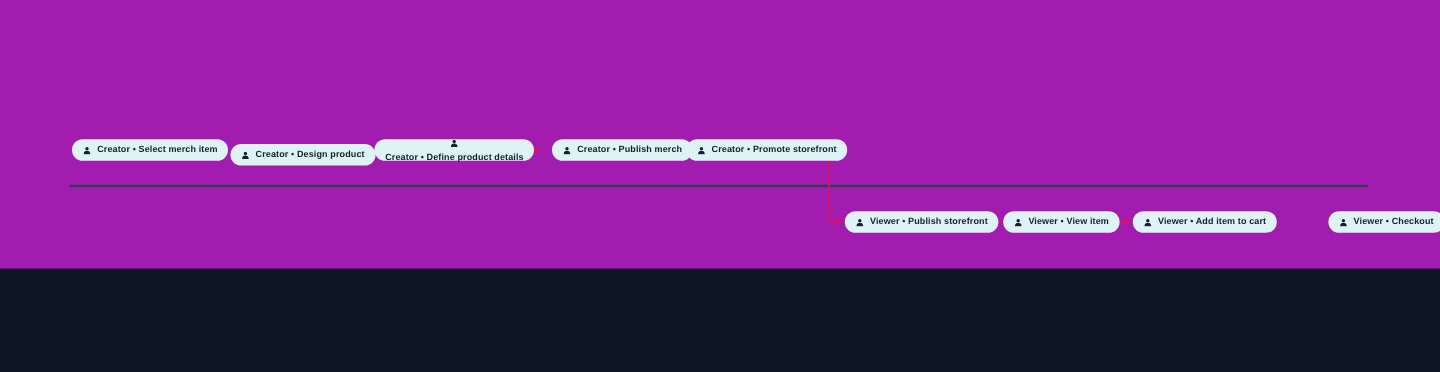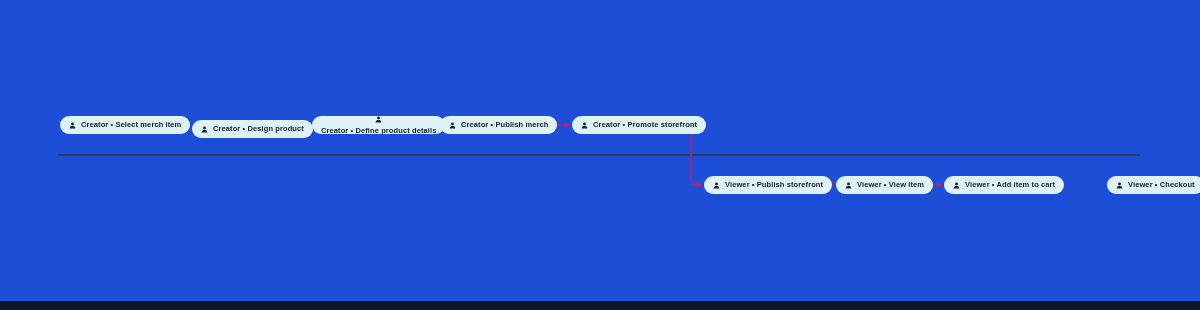--- a/index.html
+++ b/index.html
@@ -54,21 +54,21 @@
   .node .person-icon svg {
     display: block;
   }
   .node .node-label {
     display: inline-block;
   }
 </style>
 </head>
 <body style="background: rgb(12, 22, 36);">
 
-<div id="canvas" style="width: 1200px; height: 301px; background: #1d4ed8;">
+<div id="canvas" style="width: 1200px; height: 224px; background: #a21caf;">
 
   <div class="lane-divider" id="lane-divider" style="left: 58px; top: 154px; width: 1082px; background: rgb(44, 62, 85);"></div>
 
   <svg id="edge-layer" viewBox="0 0 1200 310" xmlns="http://www.w3.org/2000/svg">
     <defs>
       <marker id="arrowhead" markerWidth="5" markerHeight="5" refX="4.2" refY="2" orient="auto">
         <path d="M0,0 L4.6,2 L0,4 Z" fill="#e01060"></path>
       </marker>
       <marker id="startdot" markerWidth="4" markerHeight="4" refX="2" refY="2" orient="auto">
         <rect x="0.4" y="0.4" width="3.2" height="3.2" fill="#e01060"></rect>
@@ -107,21 +107,21 @@
       </div>
       <div class="node" style="left: 312px; top: 116px; background: rgb(223, 242, 246); color: rgb(16, 32, 46); flex-direction: column;">
         <span class="person-icon">
           <svg width="7" height="7" viewBox="0 0 16 16">
             <circle cx="8" cy="4.3" r="3.2" fill="#10202e"></circle>
             <path d="M1.6 15 C1.6 10.6 4.5 8.4 8 8.4 C11.5 8.4 14.4 10.6 14.4 15 Z" fill="#10202e"></path>
           </svg>
         </span>
         <span class="node-label">Creator  •  Define product details</span>
       </div>
-      <div class="node" style="left: 440px; top: 116px; background: rgb(223, 242, 246); color: rgb(16, 32, 46);">
+      <div class="node" style="left: 460px; top: 116px; background: rgb(223, 242, 246); color: rgb(16, 32, 46);">
         <span class="person-icon">
           <svg width="7" height="7" viewBox="0 0 16 16">
             <circle cx="8" cy="4.3" r="3.2" fill="#10202e"></circle>
             <path d="M1.6 15 C1.6 10.6 4.5 8.4 8 8.4 C11.5 8.4 14.4 10.6 14.4 15 Z" fill="#10202e"></path>
           </svg>
         </span>
         <span class="node-label">Creator  •  Publish merch</span>
       </div>
       <div class="node" style="left: 572px; top: 116px; background: rgb(223, 242, 246); color: rgb(16, 32, 46);">
         <span class="person-icon">

